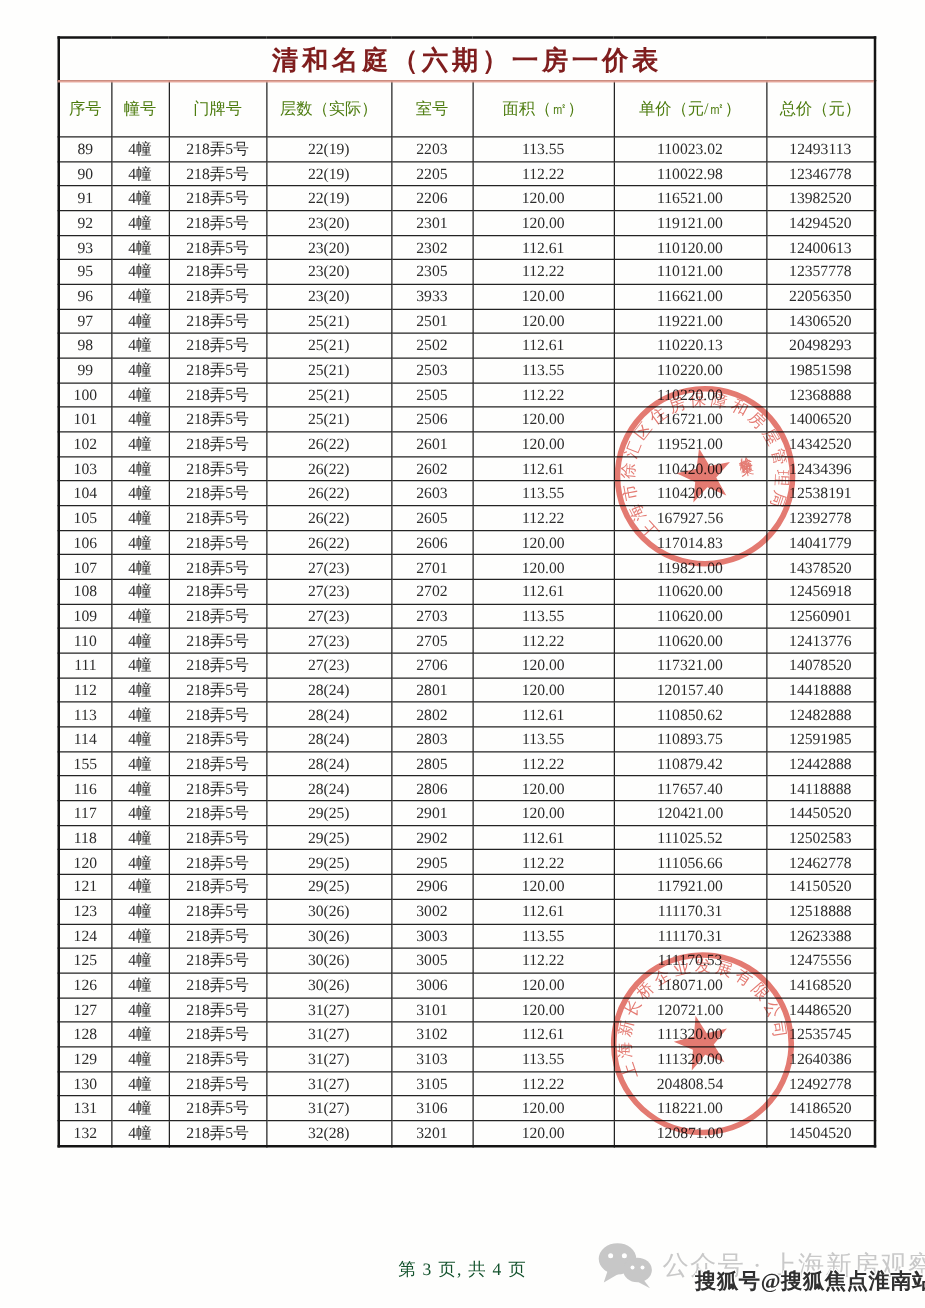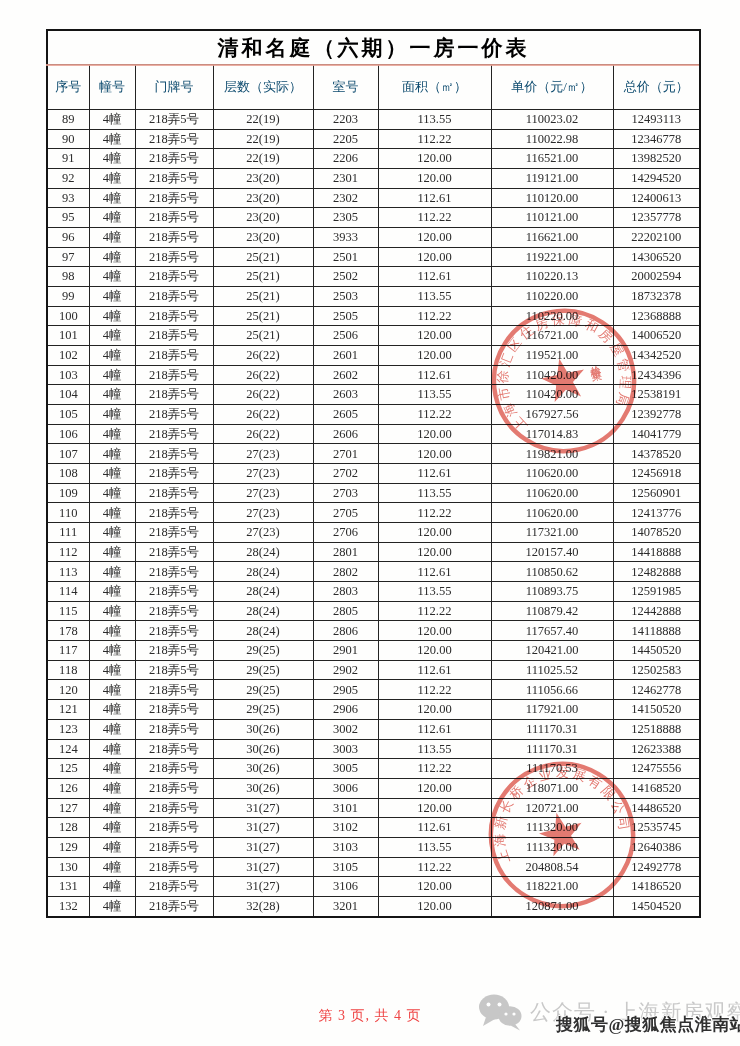--- a/index.html
+++ b/index.html
@@ -4,31 +4,31 @@
 <style>
   html,body{margin:0;padding:0;}
   body{width:740px;height:1046px;background:#ffffff;overflow:hidden;}
   .sheet{position:relative;width:740px;height:1046px;background:#fefefd;
          font-family:"Liberation Serif","DejaVu Serif",serif;color:#262626;}
 
   .price-table{position:absolute;left:46px;top:29px;width:653px;
                border-collapse:collapse;table-layout:fixed;border:2px solid #141414;}
   .price-table th,.price-table td{border:1px solid #232323;text-align:center;
                padding:0;font-weight:normal;overflow:hidden;white-space:nowrap;}
-  .title-row th{height:33px;font-size:21px;font-weight:bold;letter-spacing:3px;color:#000000;}
-  .header-row th{height:44px;font-size:13px;color:#0c4a6e;}
+  .title-row th{height:33px;font-size:21px;font-weight:bold;letter-spacing:3px;color:#7f1d1d;}
+  .header-row th{height:44px;font-size:13px;color:#4d7c0f;}
   .price-table tbody td{height:18.68px;font-size:12.5px;line-height:1;color:#2b2b2b;}
 
   .accent-line{position:absolute;left:46px;top:64px;width:653px;height:2px;
                background:#e8a092;opacity:.85;}
 
   #stamp-layer svg{position:absolute;mix-blend-mode:multiply;opacity:.78;}
 
   .page-indicator{position:absolute;left:0;top:1007px;width:740px;text-align:center;
-                  font-size:14px;color:#ef4444;letter-spacing:1px;}
+                  font-size:14px;color:#14532d;letter-spacing:1px;}
 
   .wechat-watermark{position:absolute;left:477px;top:993px;display:flex;align-items:center;
                     gap:7px;color:#c9c9c9;font-size:21px;letter-spacing:1px;white-space:nowrap;}
   .wx-icon{display:inline-block;line-height:0;}
 
   .sohu-watermark{position:absolute;left:556px;top:1013px;font-size:17px;font-weight:bold;
                   color:#303030;white-space:nowrap;letter-spacing:.5px;
                   text-shadow:-1px 0 0 #fff,1px 0 0 #fff,0 -1px 0 #fff,0 1px 0 #fff;}
 </style>
 </head>
@@ -124,51 +124,51 @@
           <td>12357778</td>
         </tr>
         <tr>
           <td>96</td>
           <td>4幢</td>
           <td>218弄5号</td>
           <td>23(20)</td>
           <td>3933</td>
           <td>120.00</td>
           <td>116621.00</td>
-          <td>22202100</td>
+          <td>22056350</td>
         </tr>
         <tr>
           <td>97</td>
           <td>4幢</td>
           <td>218弄5号</td>
           <td>25(21)</td>
           <td>2501</td>
           <td>120.00</td>
           <td>119221.00</td>
           <td>14306520</td>
         </tr>
         <tr>
           <td>98</td>
           <td>4幢</td>
           <td>218弄5号</td>
           <td>25(21)</td>
           <td>2502</td>
           <td>112.61</td>
           <td>110220.13</td>
-          <td>20002594</td>
+          <td>20498293</td>
         </tr>
         <tr>
           <td>99</td>
           <td>4幢</td>
           <td>218弄5号</td>
           <td>25(21)</td>
           <td>2503</td>
           <td>113.55</td>
           <td>110220.00</td>
-          <td>18732378</td>
+          <td>19851598</td>
         </tr>
         <tr>
           <td>100</td>
           <td>4幢</td>
           <td>218弄5号</td>
           <td>25(21)</td>
           <td>2505</td>
           <td>112.22</td>
           <td>110220.00</td>
           <td>12368888</td>
@@ -307,31 +307,31 @@
           <td>114</td>
           <td>4幢</td>
           <td>218弄5号</td>
           <td>28(24)</td>
           <td>2803</td>
           <td>113.55</td>
           <td>110893.75</td>
           <td>12591985</td>
         </tr>
         <tr>
-          <td>115</td>
+          <td>155</td>
           <td>4幢</td>
           <td>218弄5号</td>
           <td>28(24)</td>
           <td>2805</td>
           <td>112.22</td>
           <td>110879.42</td>
           <td>12442888</td>
         </tr>
         <tr>
-          <td>178</td>
+          <td>116</td>
           <td>4幢</td>
           <td>218弄5号</td>
           <td>28(24)</td>
           <td>2806</td>
           <td>120.00</td>
           <td>117657.40</td>
           <td>14118888</td>
         </tr>
         <tr>
           <td>117</td>

